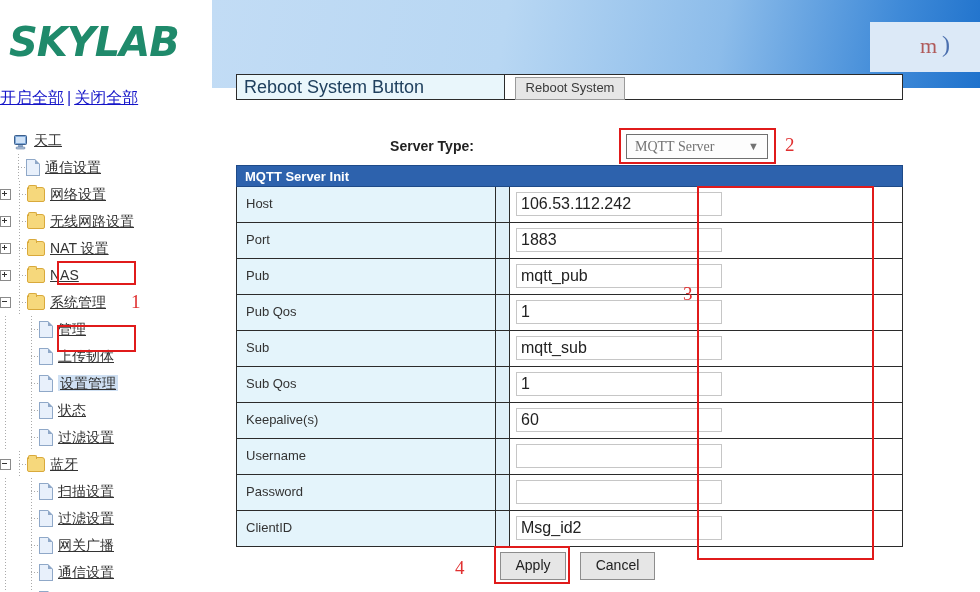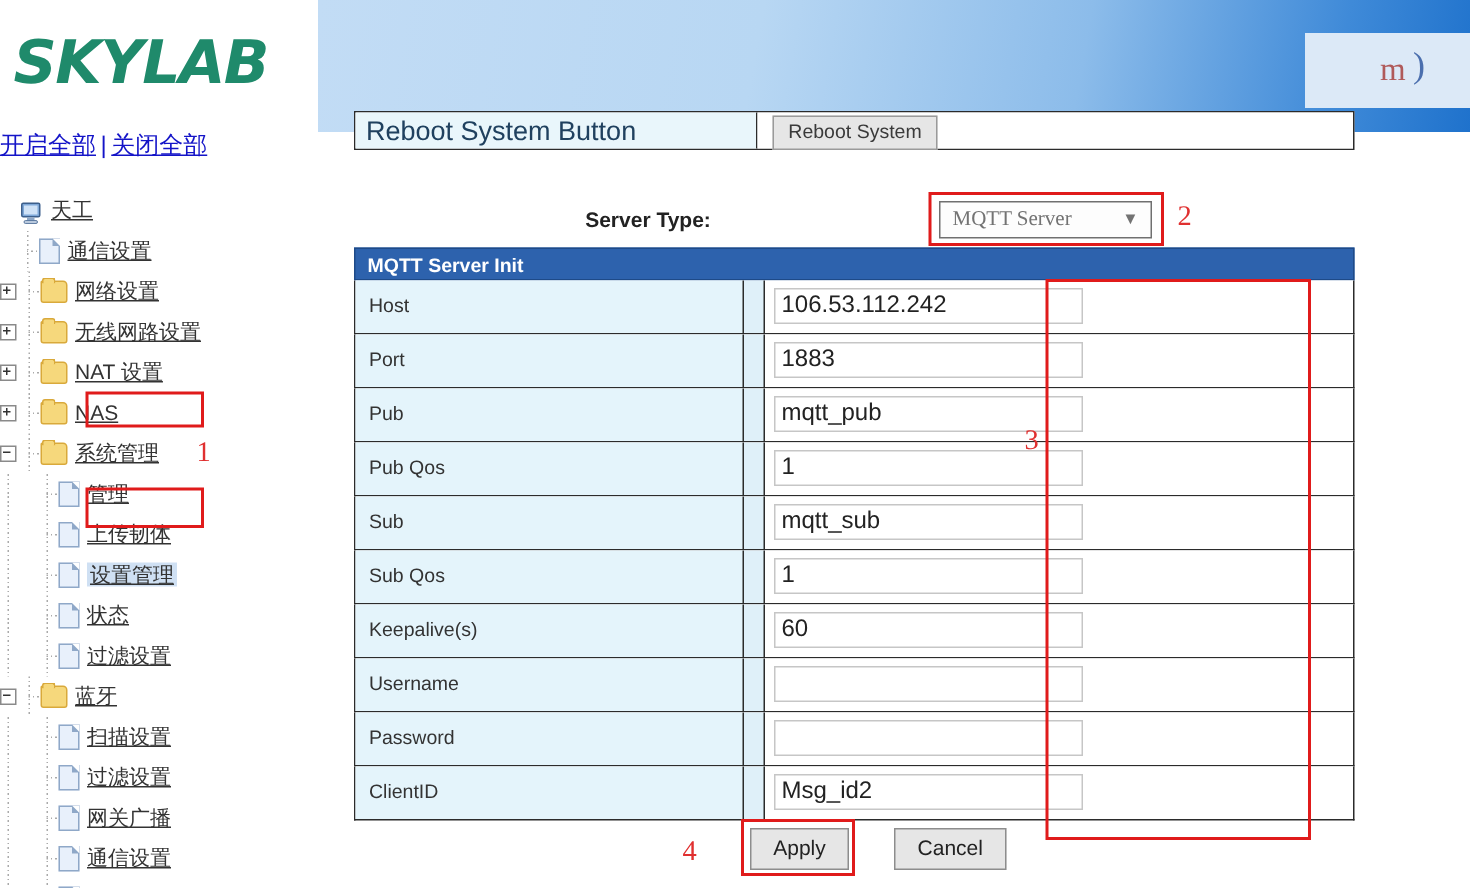--- a/index.html
+++ b/index.html
@@ -148,21 +148,21 @@
     border:2px solid #e01b1b;box-sizing:border-box;pointer-events:none;
   }
 
   #btn-bar{position:absolute;left:24px;top:552px;width:667px;height:32px;}
   .btn{
     position:absolute;top:0;height:26px;background:#e6e6e6;border:1px solid #8d8d8d;
     font-size:14px;color:#222;text-align:center;line-height:24px;cursor:pointer;
     font-family:"Liberation Sans","DejaVu Sans",sans-serif;
   }
   #apply-btn{left:264px;width:64px;}
-  #cancel-btn{left:360px;width:73px;text-align:center;}
+  #cancel-btn{left:344px;width:73px;text-align:center;}
   #hl-apply{
     position:absolute;left:258px;top:-6px;width:76px;height:38px;
     border:2px solid #e01b1b;box-sizing:border-box;pointer-events:none;
   }
 </style>
 </head>
 <body>
 
 <div id="left-panel">
 

